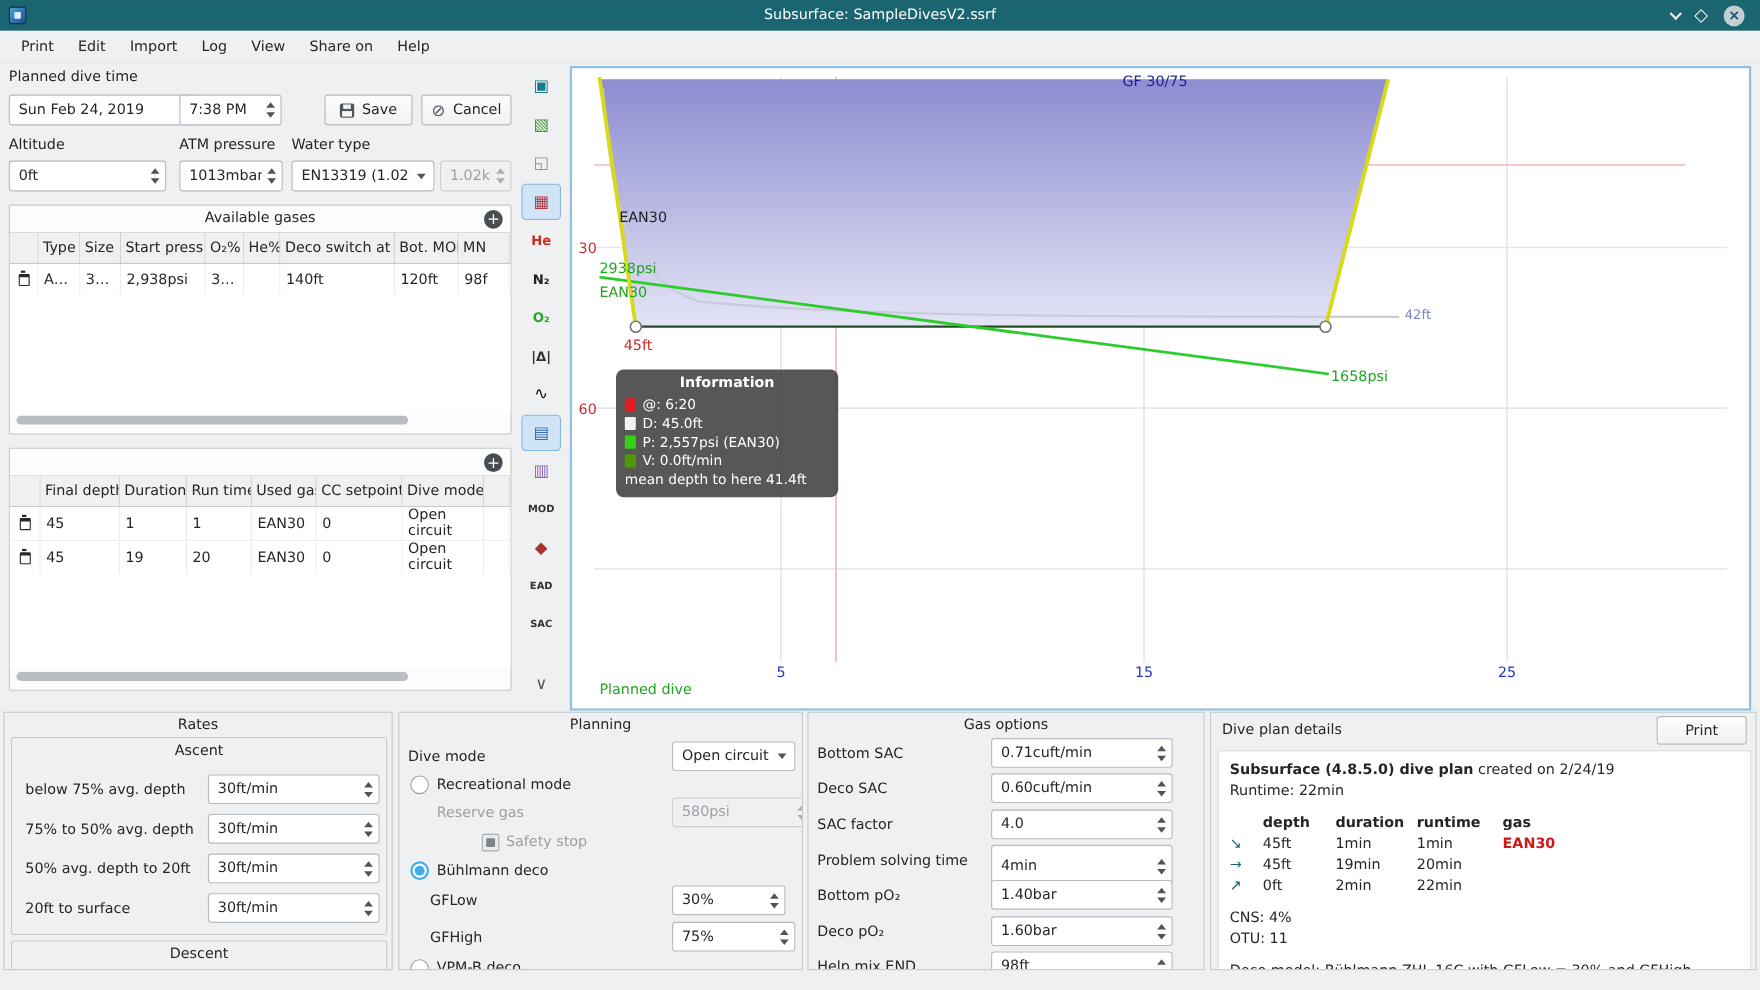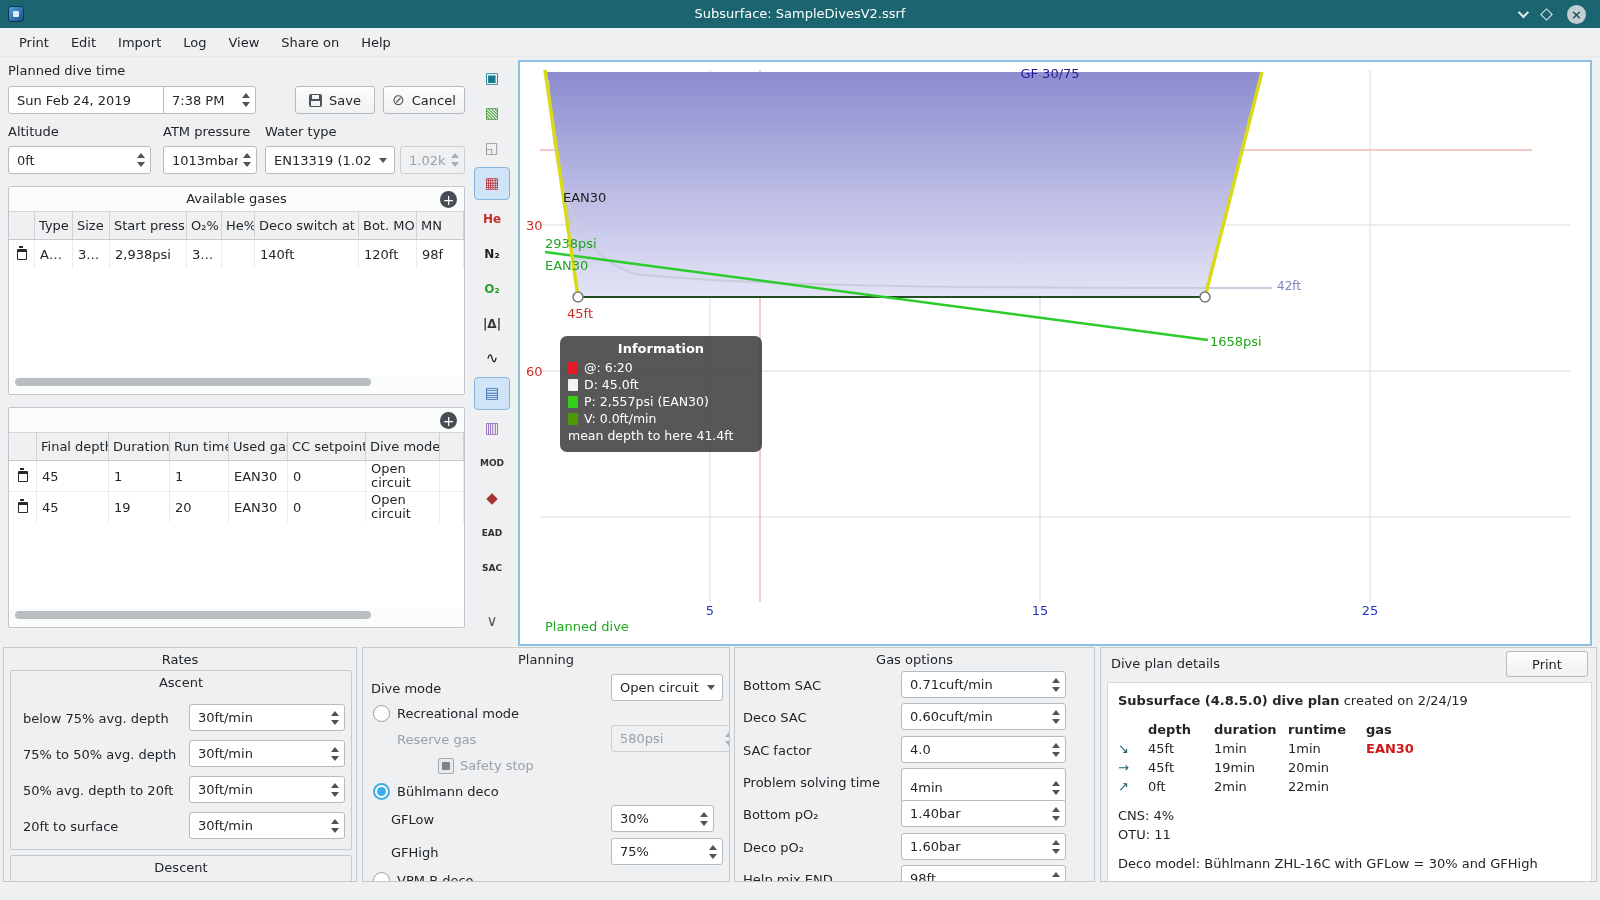--- a/index.html
+++ b/index.html
@@ -506,20 +506,21 @@
 <div class="panel" style="left:1100px;width:497px">
   <div class="dp-head">Dive plan details</div>
   <div class="btn" style="right:8px;top:3px;width:82px;height:26px">
     <span>Print</span>
   </div>
   <div class="dp-content">
     <div class="dp-line">
       <span class="b">Subsurface (4.8.5.0) dive plan</span>
       <span>created on 2/24/19</span>
     </div>
+    <div class="dp-line">Runtime: 22min</div>
 
     <div class="dp-table">
       <div></div>
       <div class="h">depth</div>
       <div class="h">duration</div>
       <div class="h">runtime</div>
       <div class="h">gas</div>
 
       <div class="arrow">↘</div>
       <div>45ft</div>

